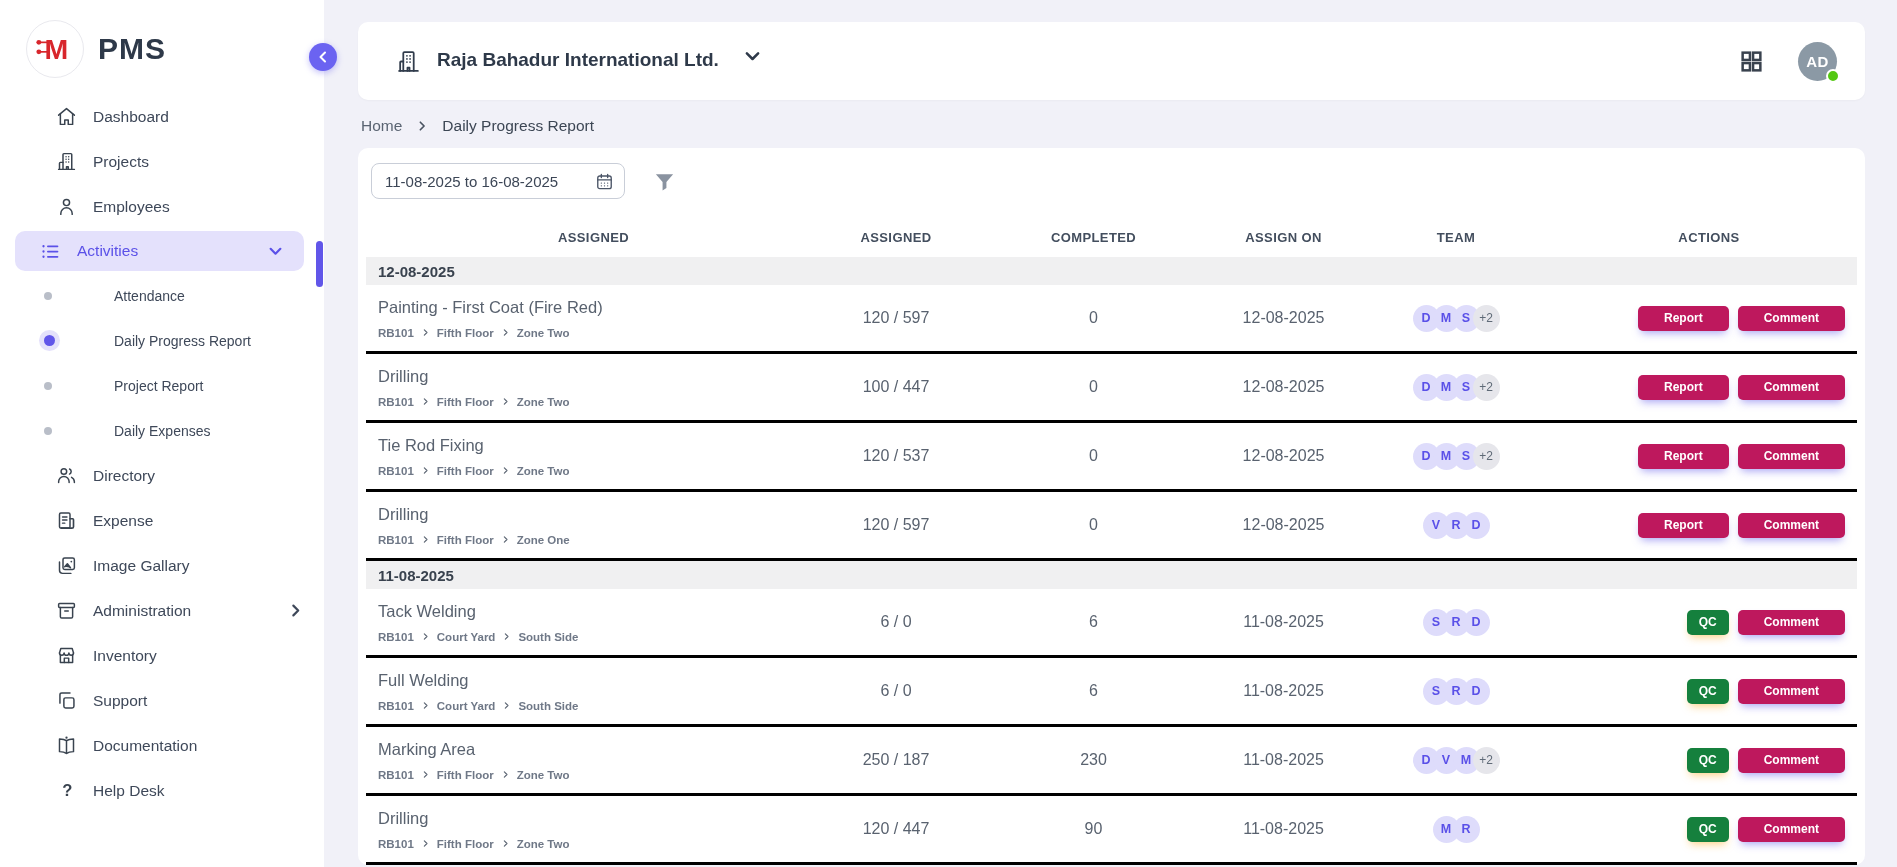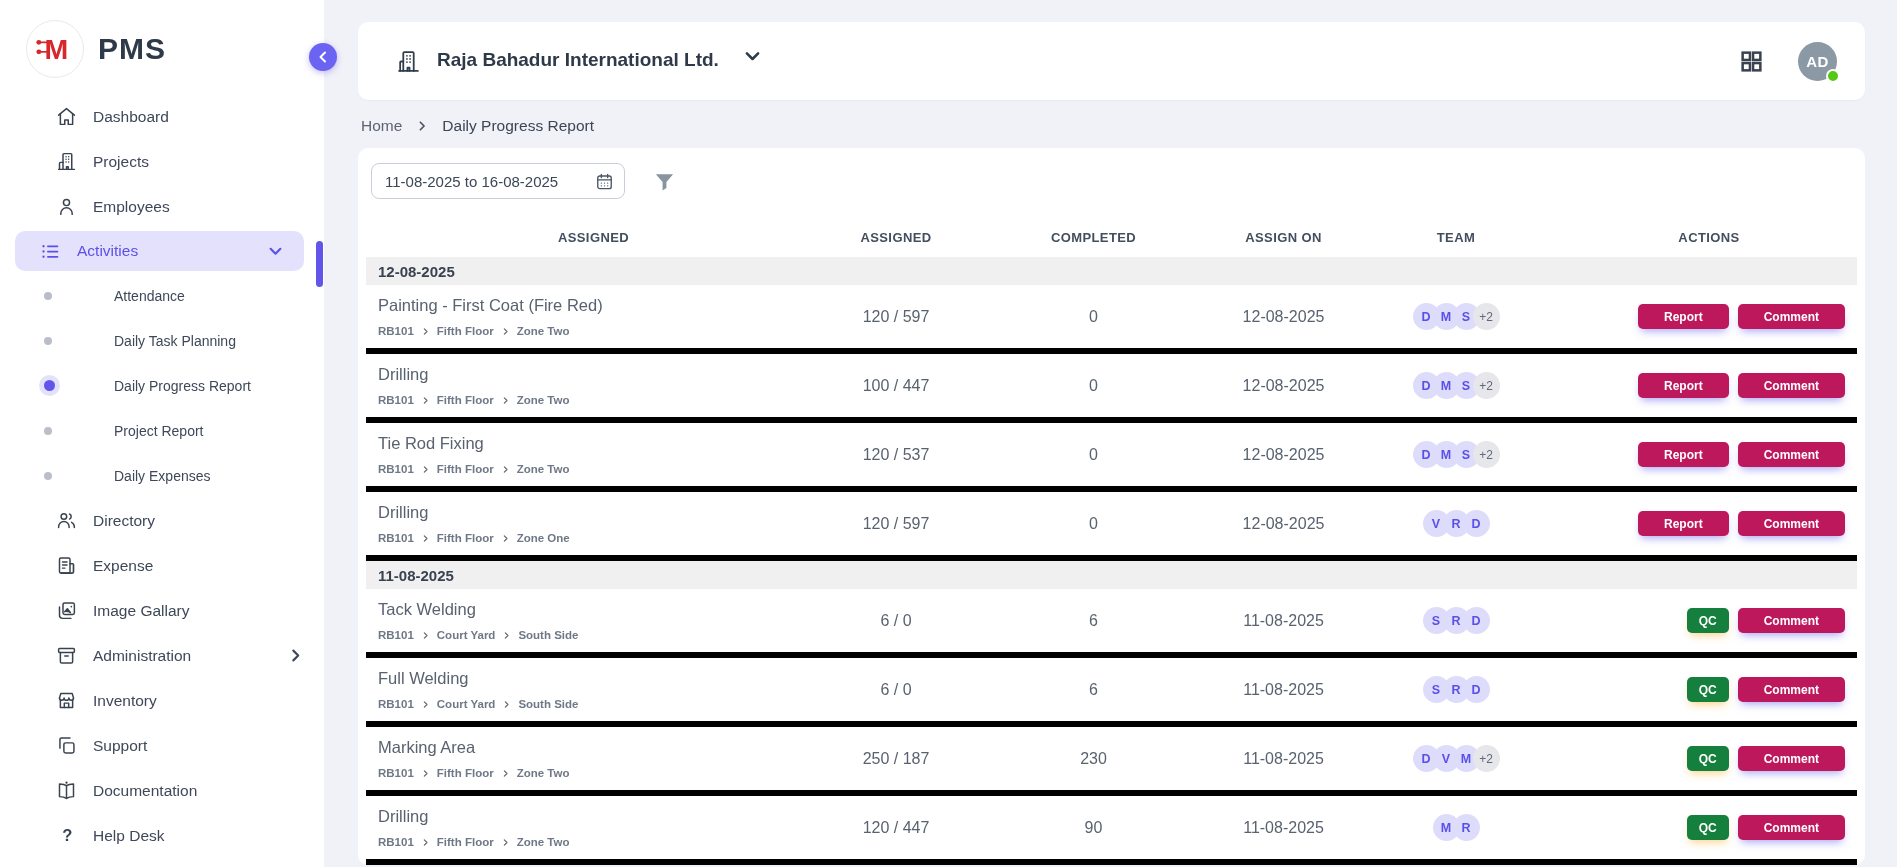--- a/index.html
+++ b/index.html
@@ -62,21 +62,21 @@
                 display:flex; align-items:center; justify-content:space-between; padding:0 10px 0 13px;
                 font-size:15px; color:#3c4656; cursor:pointer; }
   .date-input svg { width:19px; height:19px; color:#4a5466; }
   .funnel { width:23px; height:23px; color:#8a93a0; cursor:pointer; }
 
   .grid-row { display:grid; grid-template-columns:455px 150px 245px 135px 210px 1fr; align-items:center; }
   .thead { height:40px; }
   .thead .th { text-align:center; font-size:13px; font-weight:700; color:#434e5e; letter-spacing:.4px; }
   .group-band { height:28px; background:#f0f0f1; display:flex; align-items:center; padding-left:12px;
                 font-size:15px; font-weight:700; color:#39424e; }
-  .trow { height:69px; border-bottom:6px solid #000000; }
+  .trow { height:69px; border-bottom:3px solid #000000; }
   .cell-activity { padding-left:12px; display:flex; flex-direction:column; gap:10px; }
   .act-title { font-size:16.5px; color:#59626f; }
   .act-path { display:flex; align-items:center; gap:8px; font-size:11.5px; color:#6f7887; font-weight:600; }
   .act-path .chev { width:7px; height:7px; color:#5c6673; }
   .cell-num { text-align:center; font-size:16px; color:#59626f; }
   .cell-team { display:flex; justify-content:center; }
   .tb { width:27px; height:27px; border-radius:50%; background:#dedcfb; color:#5a50e8; font-size:12.5px;
         font-weight:600; display:flex; align-items:center; justify-content:center; margin-left:-7px; }
   .tb:first-child { margin-left:0; }
   .tb.more { background:#e6e6eb; color:#5f6a77; font-weight:500; font-size:12px; }
@@ -146,24 +146,20 @@
         </svg>
       <span>Activities</span>
       <svg class="chev" viewBox="0 0 12 11">
           <use href="#i-chev-down"></use>
         </svg>
     </div>
     <div class="nav-sub">
       <span class="dot"></span>
       <span>Attendance</span>
     </div>
-    <div class="nav-sub">
-      <span class="dot"></span>
-      <span>Daily Task Planning</span>
-    </div>
     <div class="nav-sub active">
       <span class="dot"></span>
       <span>Daily Progress Report</span>
     </div>
     <div class="nav-sub">
       <span class="dot"></span>
       <span>Project Report</span>
     </div>
     <div class="nav-sub">
       <span class="dot"></span>

